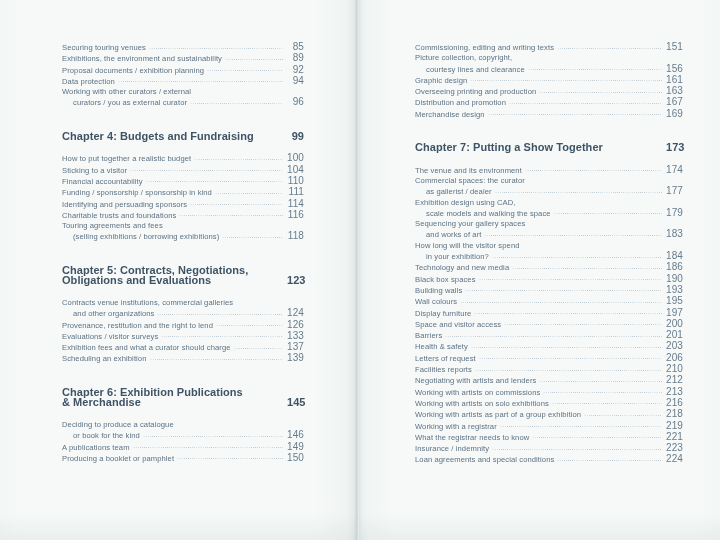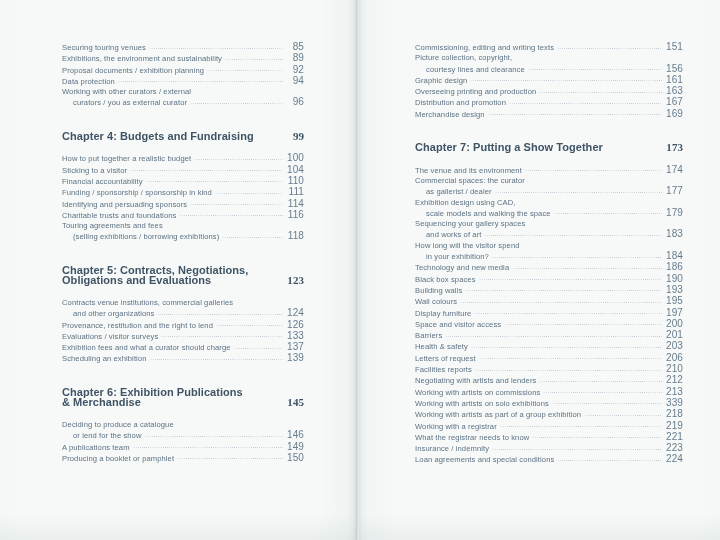--- a/index.html
+++ b/index.html
@@ -140,21 +140,20 @@
   }
   .chapter .title {
     flex: 1 1 auto;
   }
   .chapter .pageno {
     flex: 0 0 auto;
     width: 17px;
     text-align: right;
     font-weight: bold;
     color: #3f5365;
-    font-family: Liberation Serif, serif;
   }
 
   .gap-before-chapter { height: 22px; }
   .gap-after-chapter  { height: 12px; }
 </style>
 </head>
 <body>
 
 <div id="spread">
 
@@ -292,21 +291,21 @@
           <span class="pageno">145</span>
         </div>
         <div class="gap-after-chapter"></div>
         <div class="entry-group">
           <div class="entry nolead">
             <span class="title">Deciding to produce a catalogue</span>
             <span class="leader"></span>
             <span class="pageno"></span>
           </div>
           <div class="entry cont">
-            <span class="title">or lend for the show</span>
+            <span class="title">or book for the kind</span>
             <span class="leader"></span>
             <span class="pageno">146</span>
           </div>
           <div class="entry">
             <span class="title">A publications team</span>
             <span class="leader"></span>
             <span class="pageno">149</span>
           </div>
           <div class="entry">
             <span class="title">Producing a booklet or pamphlet</span>
@@ -466,21 +465,21 @@
             <span class="pageno">212</span>
           </div>
           <div class="entry">
             <span class="title">Working with artists on commissions</span>
             <span class="leader"></span>
             <span class="pageno">213</span>
           </div>
           <div class="entry">
             <span class="title">Working with artists on solo exhibitions</span>
             <span class="leader"></span>
-            <span class="pageno">339</span>
+            <span class="pageno">216</span>
           </div>
           <div class="entry">
             <span class="title">Working with artists as part of a group exhibition</span>
             <span class="leader"></span>
             <span class="pageno">218</span>
           </div>
           <div class="entry">
             <span class="title">Working with a registrar</span>
             <span class="leader"></span>
             <span class="pageno">219</span>

